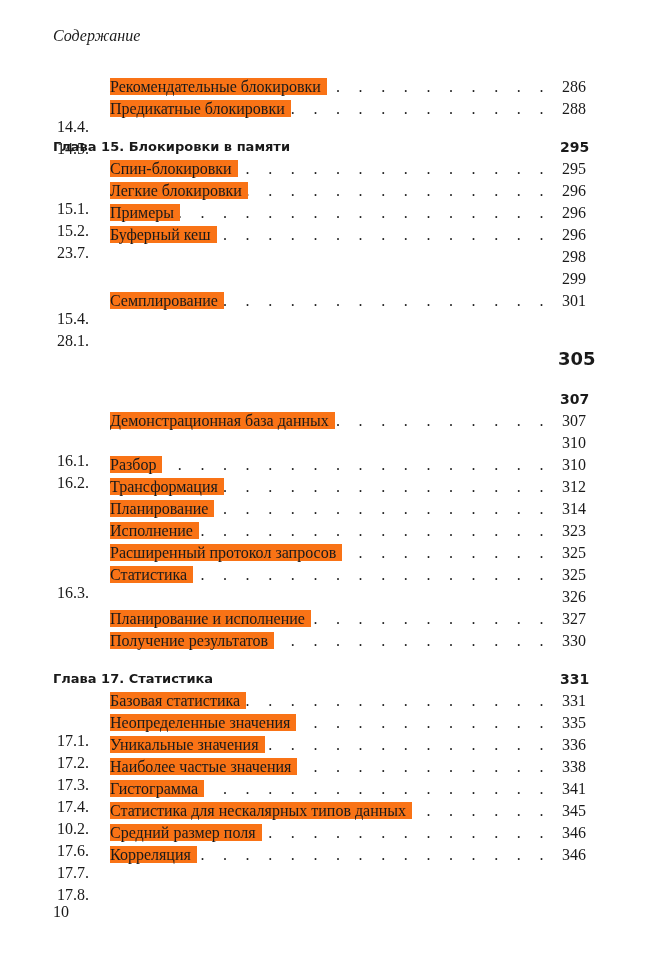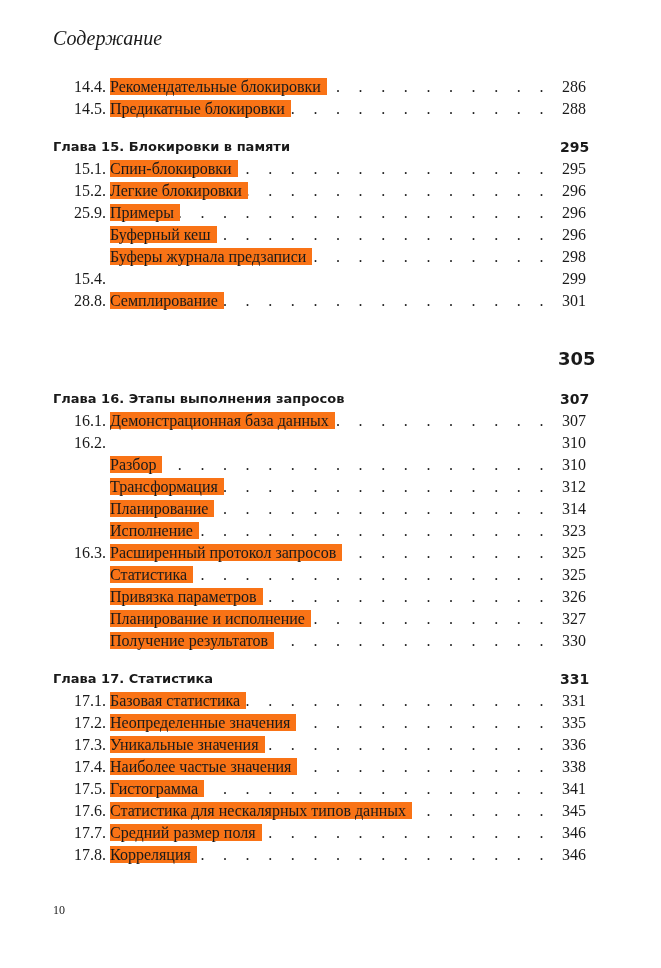--- a/index.html
+++ b/index.html
@@ -1,41 +1,41 @@
 <!DOCTYPE html>
 <html><head>
 <meta charset="utf-8">
 <style>
   html, body { margin: 0; padding: 0; background: #ffffff; }
   body { width: 661px; height: 968px; position: relative; overflow: hidden; color: #1a1a1a; }
   .running-head {
     position: absolute; left: 53px; top: 27px;
     font-family: "Liberation Serif", "DejaVu Serif", serif;
-    font-style: italic; font-size: 20px;
+    font-style: italic; font-size: 16px;
   }
   .toc { position: absolute; left: 53px; top: 76px; width: 535px; }
   .row { position: relative; height: 22px; line-height: 22px; font-family: "Liberation Serif", "DejaVu Serif", serif; font-size: 16px; }
-  .row .num { position: absolute; left: 21px; }
+  .row .num { position: absolute; left: 4px; margin-top: 40px; }
   .row .title-wrap { position: absolute; left: 57px; right: 36px; overflow: hidden; white-space: nowrap; }
   .row.sub .title-wrap { left: 57px; }
   .row .title { background: #f97316; padding-right: 6px; position: relative; z-index: 1; }
   .row .leader {
     position: absolute; left: 0; right: 0; top: 0;
     text-align: right; letter-spacing: 7.3px; color: #222; z-index: 0;
   }
   .row .page { position: absolute; right: 0; width: 28px; text-align: center; }
   .chapter { position: relative; height: 22px; line-height: 22px; font-family: "DejaVu Sans", "Liberation Sans", sans-serif; font-weight: bold; font-size: 13px; }
   .chapter .page { position: absolute; right: 0; width: 28px; text-align: left; font-size: 14px; }
   .part { position: relative; height: 26px; line-height: 26px; font-family: "DejaVu Sans", "Liberation Sans", sans-serif; font-weight: bold; font-size: 17px; }
   .part .page { position: absolute; right: -4px; width: 34px; text-align: right; font-size: 18px; }
   .gap-l { height: 34px; }
   .gap-m { height: 16px; }
   .footer-page {
     position: absolute; left: 53px; top: 903px;
-    font-family: "Liberation Serif", "DejaVu Serif", serif; font-size: 12px;
+    font-family: "Liberation Serif", "DejaVu Serif", serif; font-size: 16px;
   }
 </style>
 </head>
 <body>
 
 <div class="running-head">Содержание</div>
 
 <div class="toc" id="toc">
     <div class="row">
       <span class="num">14.4.</span>
@@ -53,46 +53,46 @@
       <span class="num">15.1.</span>
       <div class="title-wrap"><span class="leader"> . . . . . . . . . . . . . . . . . . . . . . . . . . . . . . . . . . . . . . . . . . . . . . . . . . . . . . . . . . . . . . . . . . . . . . . . . . . . . . . .</span><span class="title">Спин-блокировки</span></div>
       <span class="page">295</span>
     </div>
     <div class="row">
       <span class="num">15.2.</span>
       <div class="title-wrap"><span class="leader"> . . . . . . . . . . . . . . . . . . . . . . . . . . . . . . . . . . . . . . . . . . . . . . . . . . . . . . . . . . . . . . . . . . . . . . . . . . . . . . . .</span><span class="title">Легкие блокировки</span></div>
       <span class="page">296</span>
     </div>
     <div class="row">
-      <span class="num">25.9.</span>
+      <span class="num">23.7.</span>
       <div class="title-wrap"><span class="leader"> . . . . . . . . . . . . . . . . . . . . . . . . . . . . . . . . . . . . . . . . . . . . . . . . . . . . . . . . . . . . . . . . . . . . . . . . . . . . . . . .</span><span class="title">Примеры</span></div>
       <span class="page">296</span>
     </div>
     <div class="row sub">
       <div class="title-wrap"><span class="leader"> . . . . . . . . . . . . . . . . . . . . . . . . . . . . . . . . . . . . . . . . . . . . . . . . . . . . . . . . . . . . . . . . . . . . . . . . . . . . . . . .</span><span class="title">Буферный кеш</span></div>
       <span class="page">296</span>
     </div>
     <div class="row sub">
-      <div class="title-wrap"><span class="leader"> . . . . . . . . . . . . . . . . . . . . . . . . . . . . . . . . . . . . . . . . . . . . . . . . . . . . . . . . . . . . . . . . . . . . . . . . . . . . . . . .</span><span class="title">Буферы журнала предзаписи</span></div>
+      <div class="title-wrap"><span class="leader"> . . . . . . . . . . . . . . . . . . . . . . . . . . . . . . . . . . . . . . . . . . . . . . . . . . . . . . . . . . . . . . . . . . . . . . . . . . . . . . . .</span></div>
       <span class="page">298</span>
     </div>
     <div class="row">
       <span class="num">15.4.</span>
       <div class="title-wrap"><span class="leader"> . . . . . . . . . . . . . . . . . . . . . . . . . . . . . . . . . . . . . . . . . . . . . . . . . . . . . . . . . . . . . . . . . . . . . . . . . . . . . . . .</span></div>
       <span class="page">299</span>
     </div>
     <div class="row">
-      <span class="num">28.8.</span>
+      <span class="num">28.1.</span>
       <div class="title-wrap"><span class="leader"> . . . . . . . . . . . . . . . . . . . . . . . . . . . . . . . . . . . . . . . . . . . . . . . . . . . . . . . . . . . . . . . . . . . . . . . . . . . . . . . .</span><span class="title">Семплирование</span></div>
       <span class="page">301</span>
     </div>
     <div class="gap-l"></div>
     <div class="part"><span class="page">305</span></div>
     <div class="gap-m"></div>
-    <div class="chapter"><span>Глава 16. Этапы выполнения запросов</span><span class="page">307</span></div>
+    <div class="chapter"><span class="page">307</span></div>
     <div class="row">
       <span class="num">16.1.</span>
       <div class="title-wrap"><span class="leader"> . . . . . . . . . . . . . . . . . . . . . . . . . . . . . . . . . . . . . . . . . . . . . . . . . . . . . . . . . . . . . . . . . . . . . . . . . . . . . . . .</span><span class="title">Демонстрационная база данных</span></div>
       <span class="page">307</span>
     </div>
     <div class="row">
       <span class="num">16.2.</span>
       <div class="title-wrap"><span class="leader"> . . . . . . . . . . . . . . . . . . . . . . . . . . . . . . . . . . . . . . . . . . . . . . . . . . . . . . . . . . . . . . . . . . . . . . . . . . . . . . . .</span></div>
       <span class="page">310</span>
     </div>
@@ -115,21 +115,21 @@
     <div class="row">
       <span class="num">16.3.</span>
       <div class="title-wrap"><span class="leader"> . . . . . . . . . . . . . . . . . . . . . . . . . . . . . . . . . . . . . . . . . . . . . . . . . . . . . . . . . . . . . . . . . . . . . . . . . . . . . . . .</span><span class="title">Расширенный протокол запросов</span></div>
       <span class="page">325</span>
     </div>
     <div class="row sub">
       <div class="title-wrap"><span class="leader"> . . . . . . . . . . . . . . . . . . . . . . . . . . . . . . . . . . . . . . . . . . . . . . . . . . . . . . . . . . . . . . . . . . . . . . . . . . . . . . . .</span><span class="title">Статистика</span></div>
       <span class="page">325</span>
     </div>
     <div class="row sub">
-      <div class="title-wrap"><span class="leader"> . . . . . . . . . . . . . . . . . . . . . . . . . . . . . . . . . . . . . . . . . . . . . . . . . . . . . . . . . . . . . . . . . . . . . . . . . . . . . . . .</span><span class="title">Привязка параметров</span></div>
+      <div class="title-wrap"><span class="leader"> . . . . . . . . . . . . . . . . . . . . . . . . . . . . . . . . . . . . . . . . . . . . . . . . . . . . . . . . . . . . . . . . . . . . . . . . . . . . . . . .</span></div>
       <span class="page">326</span>
     </div>
     <div class="row sub">
       <div class="title-wrap"><span class="leader"> . . . . . . . . . . . . . . . . . . . . . . . . . . . . . . . . . . . . . . . . . . . . . . . . . . . . . . . . . . . . . . . . . . . . . . . . . . . . . . . .</span><span class="title">Планирование и исполнение</span></div>
       <span class="page">327</span>
     </div>
     <div class="row sub">
       <div class="title-wrap"><span class="leader"> . . . . . . . . . . . . . . . . . . . . . . . . . . . . . . . . . . . . . . . . . . . . . . . . . . . . . . . . . . . . . . . . . . . . . . . . . . . . . . . .</span><span class="title">Получение результатов</span></div>
       <span class="page">330</span>
     </div>
@@ -149,21 +149,21 @@
       <span class="num">17.3.</span>
       <div class="title-wrap"><span class="leader"> . . . . . . . . . . . . . . . . . . . . . . . . . . . . . . . . . . . . . . . . . . . . . . . . . . . . . . . . . . . . . . . . . . . . . . . . . . . . . . . .</span><span class="title">Уникальные значения</span></div>
       <span class="page">336</span>
     </div>
     <div class="row">
       <span class="num">17.4.</span>
       <div class="title-wrap"><span class="leader"> . . . . . . . . . . . . . . . . . . . . . . . . . . . . . . . . . . . . . . . . . . . . . . . . . . . . . . . . . . . . . . . . . . . . . . . . . . . . . . . .</span><span class="title">Наиболее частые значения</span></div>
       <span class="page">338</span>
     </div>
     <div class="row">
-      <span class="num">17.5.</span>
+      <span class="num">10.2.</span>
       <div class="title-wrap"><span class="leader"> . . . . . . . . . . . . . . . . . . . . . . . . . . . . . . . . . . . . . . . . . . . . . . . . . . . . . . . . . . . . . . . . . . . . . . . . . . . . . . . .</span><span class="title">Гистограмма</span></div>
       <span class="page">341</span>
     </div>
     <div class="row">
       <span class="num">17.6.</span>
       <div class="title-wrap"><span class="leader"> . . . . . . . . . . . . . . . . . . . . . . . . . . . . . . . . . . . . . . . . . . . . . . . . . . . . . . . . . . . . . . . . . . . . . . . . . . . . . . . .</span><span class="title">Статистика для нескалярных типов данных</span></div>
       <span class="page">345</span>
     </div>
     <div class="row">
       <span class="num">17.7.</span>

